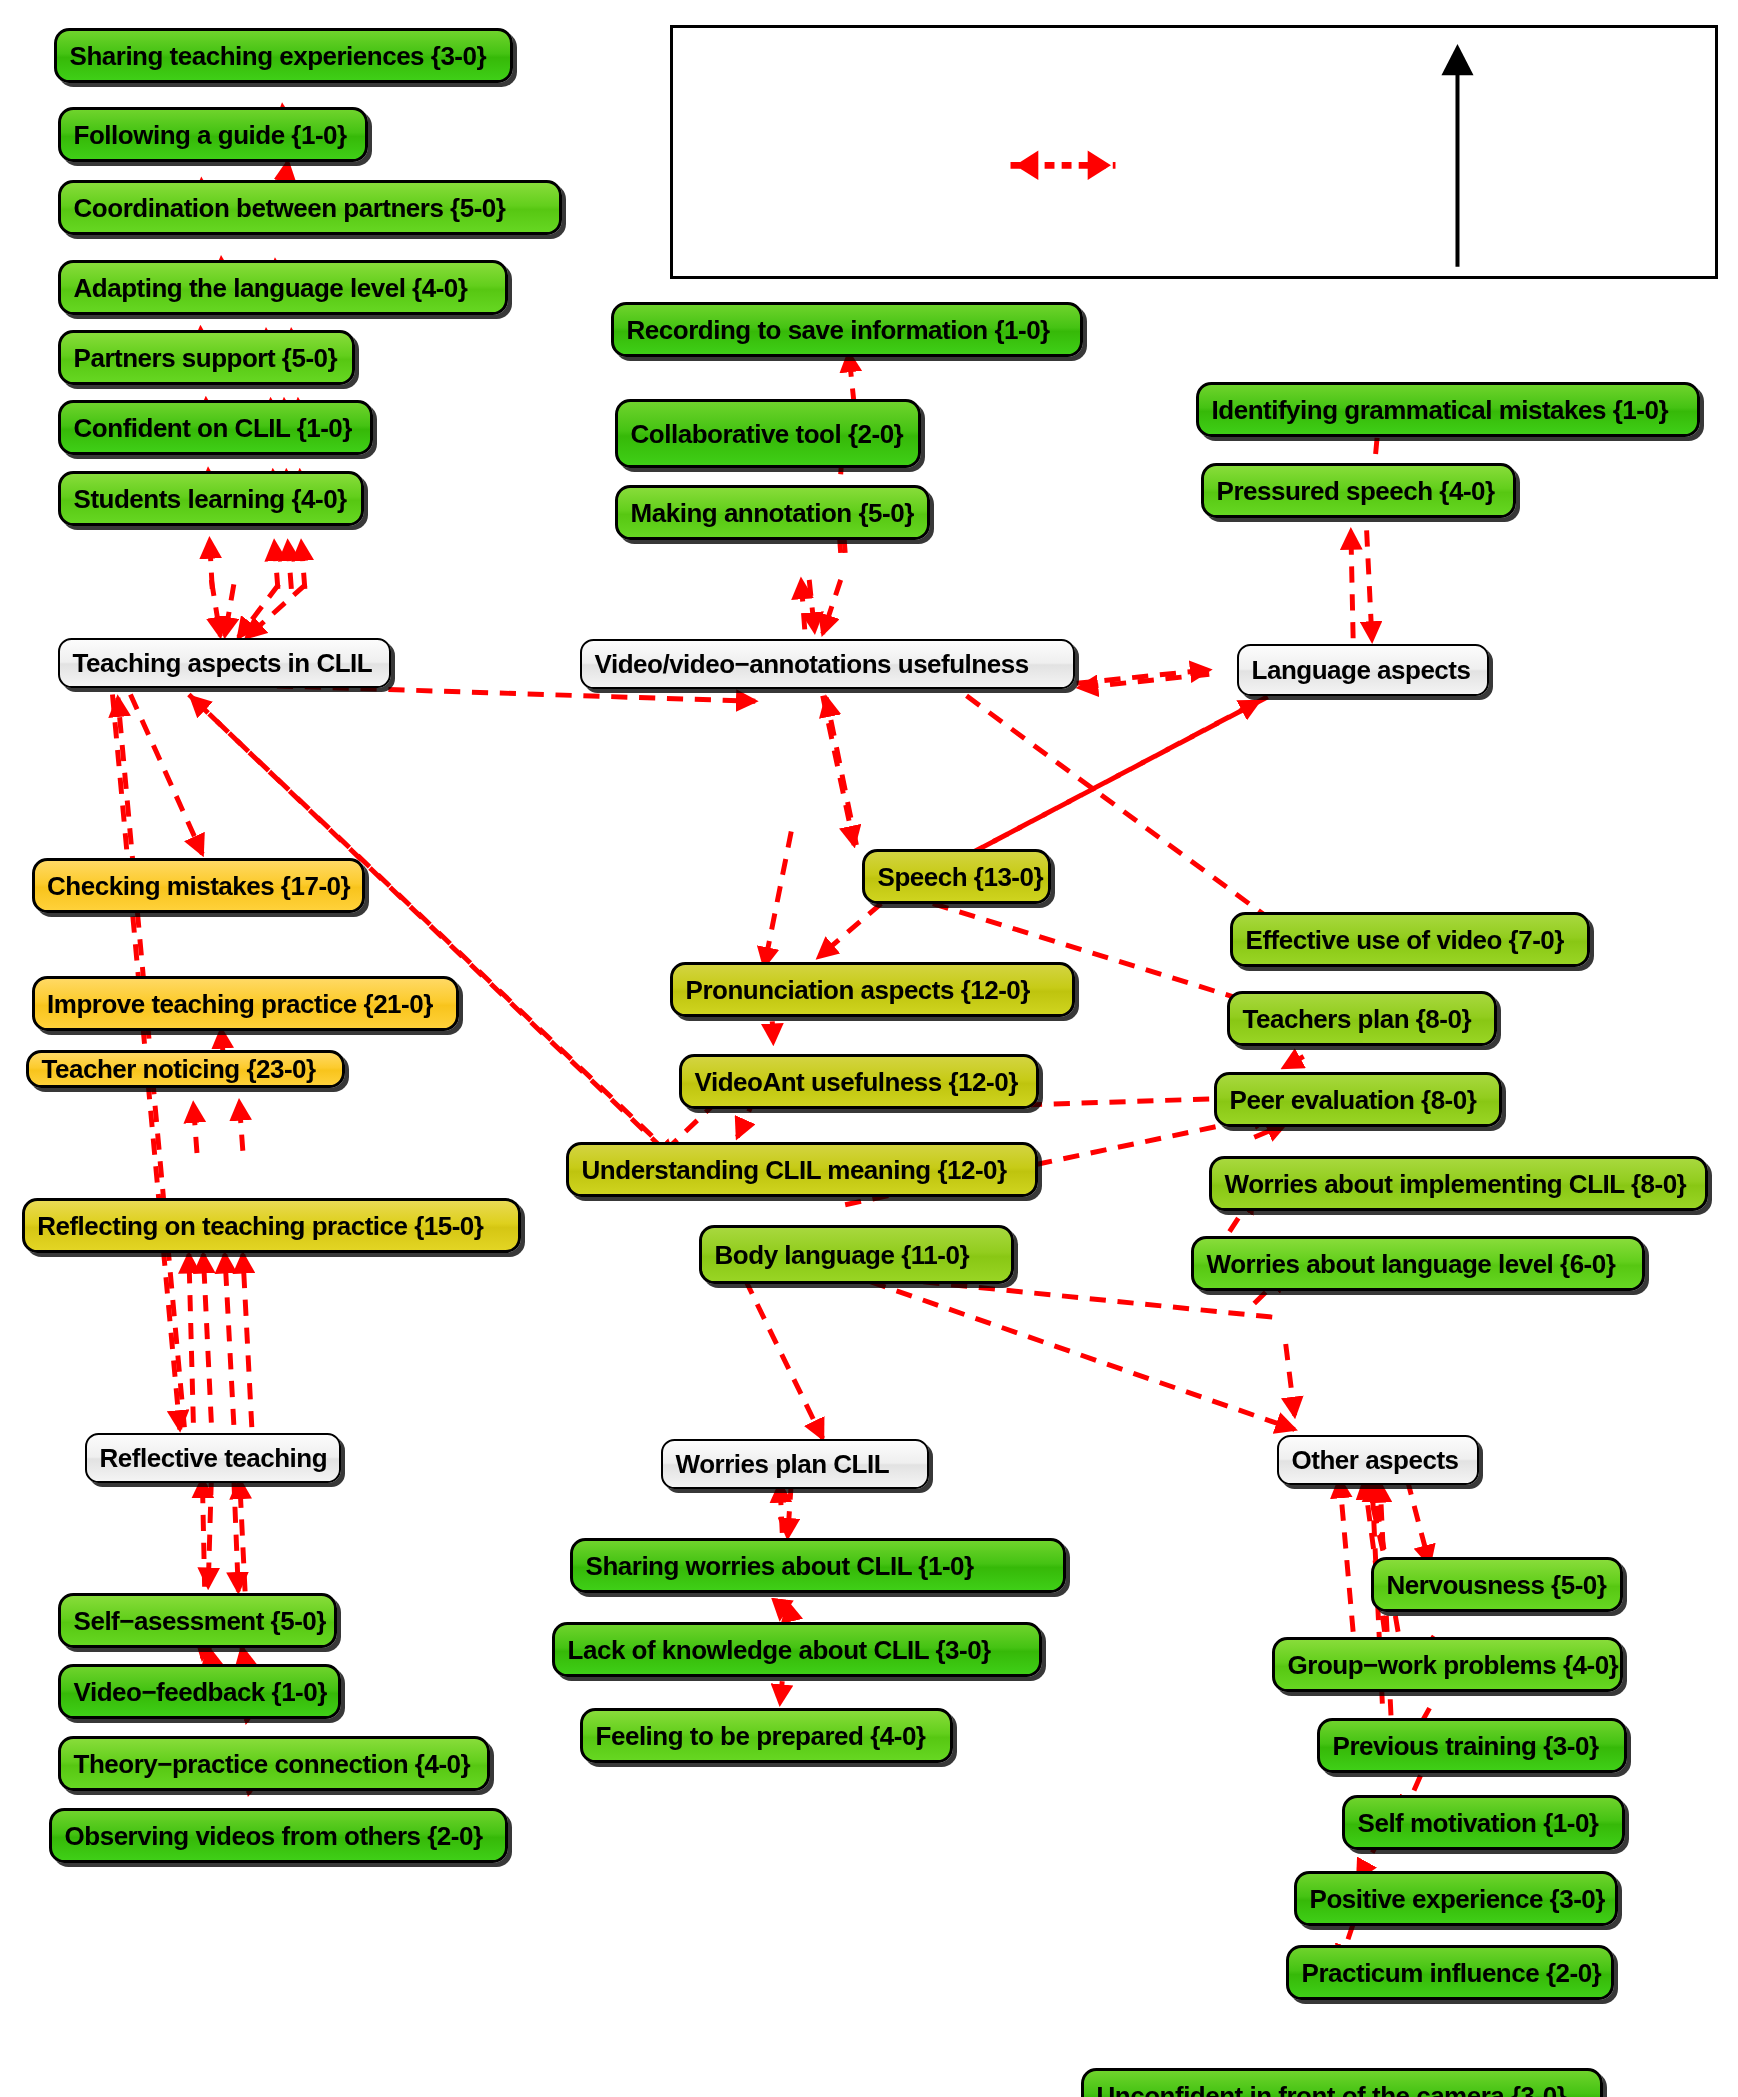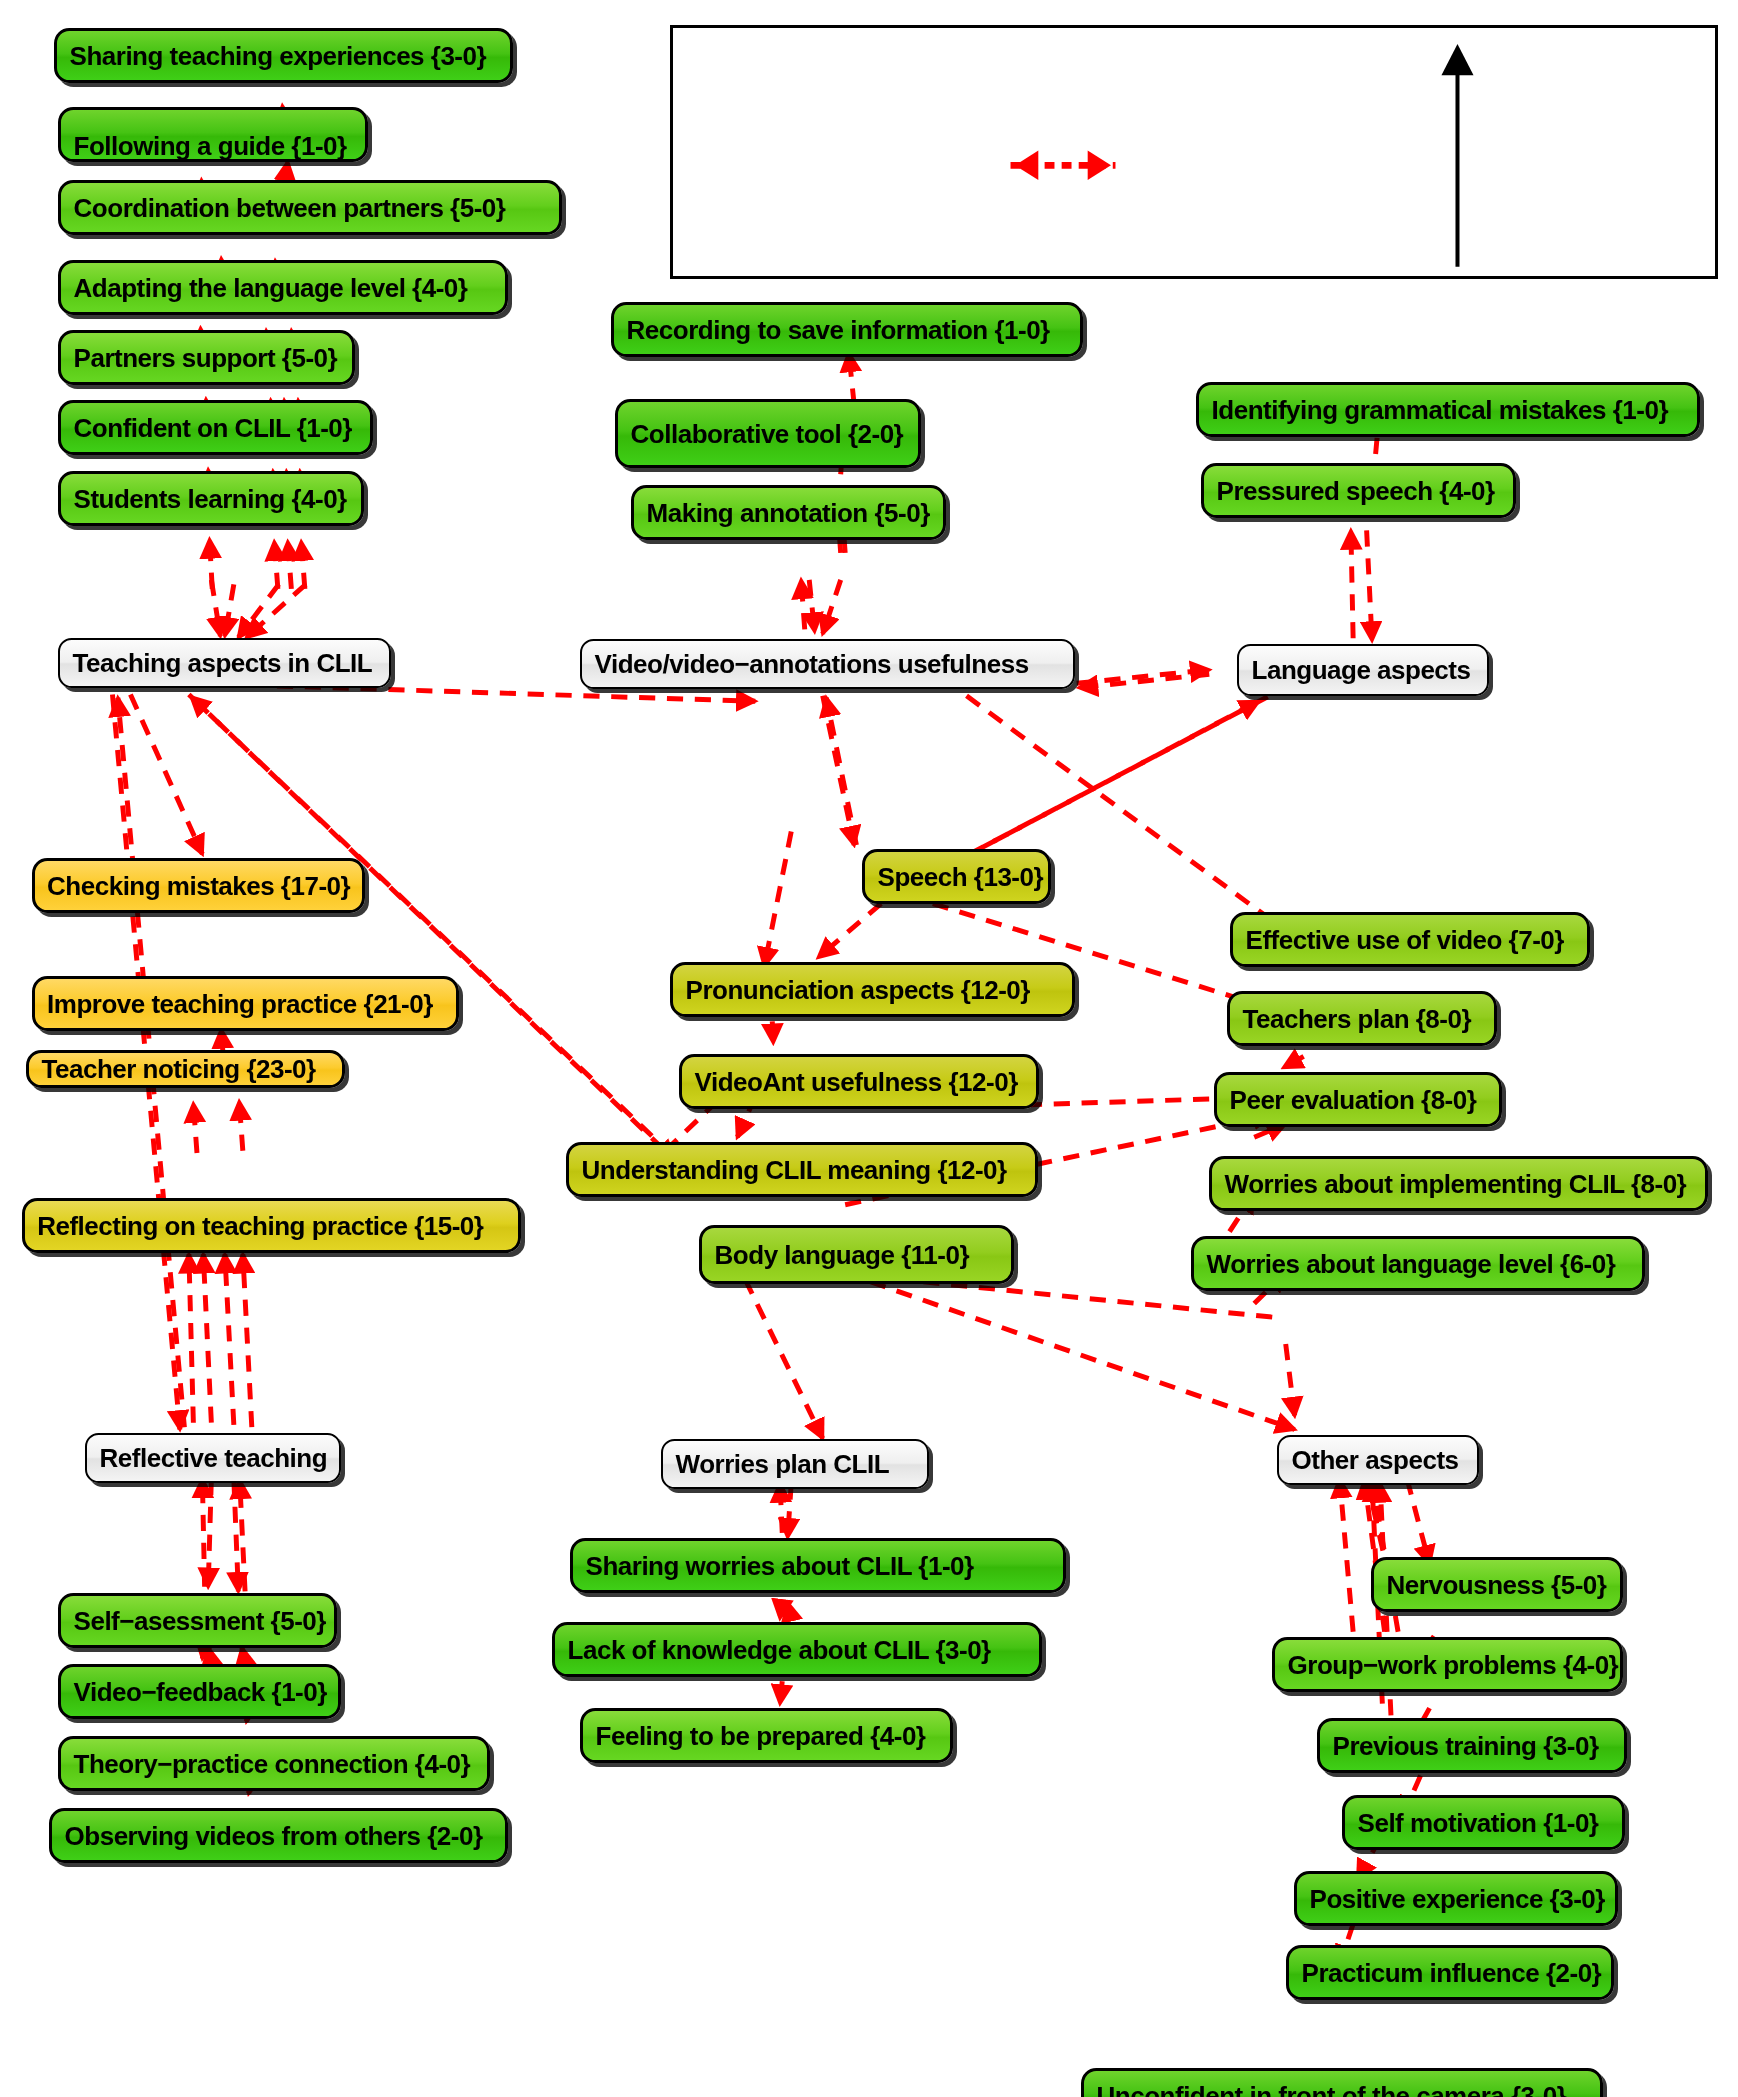--- a/index.html
+++ b/index.html
@@ -263,21 +263,21 @@
   <div id="subcat-text" style="left:1479px;top:65px;width:234px;">
     <div>Subcategories</div>
     <div>by number of</div>
     <div>praticipants'</div>
     <div>comments</div>
   </div>
 
   <div class="node d1" style="left:54px;top:28px;width:459px;height:55px;">
     <span class="lbl">Sharing teaching experiences {3-0}</span>
   </div>
-  <div class="node d1" style="left:58px;top:107px;width:310px;height:55px;align-items:flex-end;">
+  <div class="node d1" style="left:58px;top:107px;width:310px;height:55px;">
     <span class="lbl">Following a guide {1-0}</span>
   </div>
   <div class="node d2" style="left:58px;top:180px;width:504px;height:55px;">
     <span class="lbl">Coordination between partners {5-0}</span>
   </div>
   <div class="node d2" style="left:58px;top:260px;width:450px;height:55px;">
     <span class="lbl">Adapting the language level {4-0}</span>
   </div>
   <div class="node d2" style="left:58px;top:330px;width:297px;height:55px;">
     <span class="lbl">Partners support {5-0}</span>
@@ -320,21 +320,21 @@
   <div class="node d1" style="left:49px;top:1808px;width:459px;height:55px;">
     <span class="lbl">Observing videos from others {2-0}</span>
   </div>
 
   <div class="node d1" style="left:611px;top:302px;width:472px;height:55px;">
     <span class="lbl">Recording to save information {1-0}</span>
   </div>
   <div class="node d1" style="left:615px;top:399px;width:306px;height:69px;">
     <span class="lbl">Collaborative tool {2-0}</span>
   </div>
-  <div class="node d2" style="left:615px;top:485px;width:315px;height:55px;margin-left:16px;">
+  <div class="node d2" style="left:615px;top:485px;width:315px;height:55px;">
     <span class="lbl">Making annotation {5-0}</span>
   </div>
   <div class="node category" style="left:580px;top:639px;width:495px;height:50px;">
     <span class="lbl">Video/video−annotations usefulness</span>
   </div>
 
   <div class="node d4" style="left:862px;top:849px;width:189px;height:55px;">
     <span class="lbl">Speech {13-0}</span>
   </div>
   <div class="node d4" style="left:670px;top:962px;width:405px;height:55px;">

